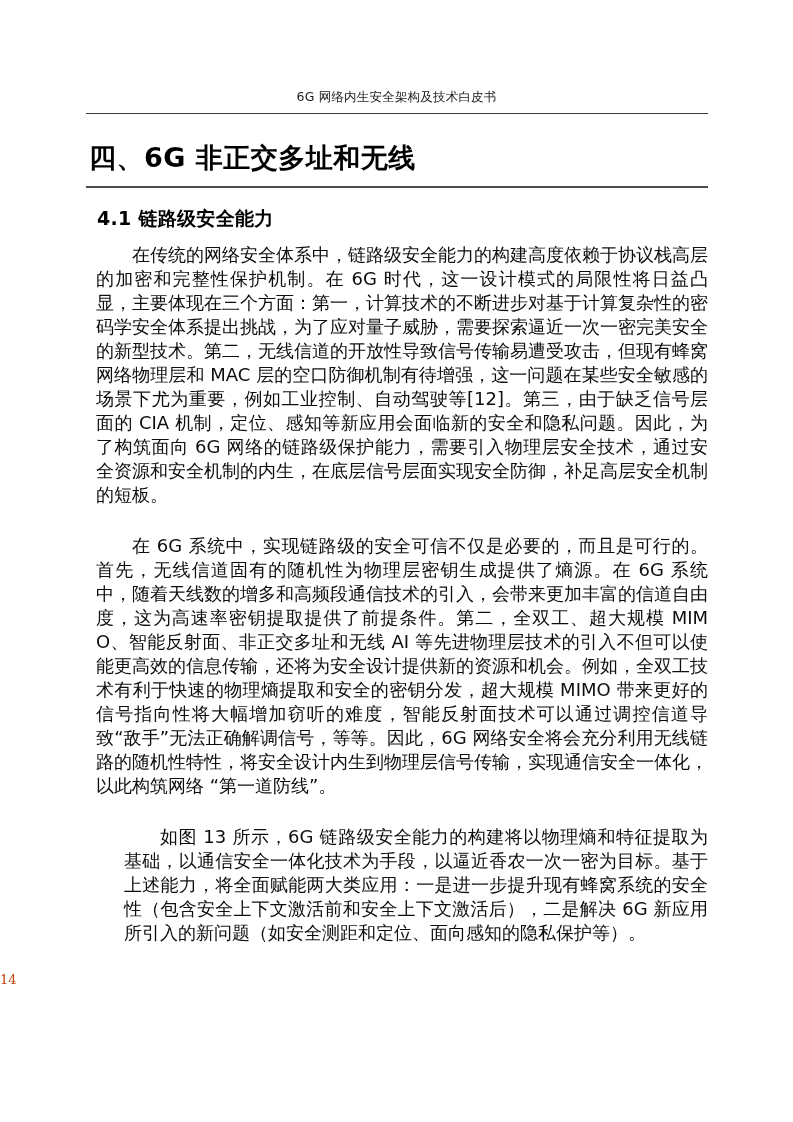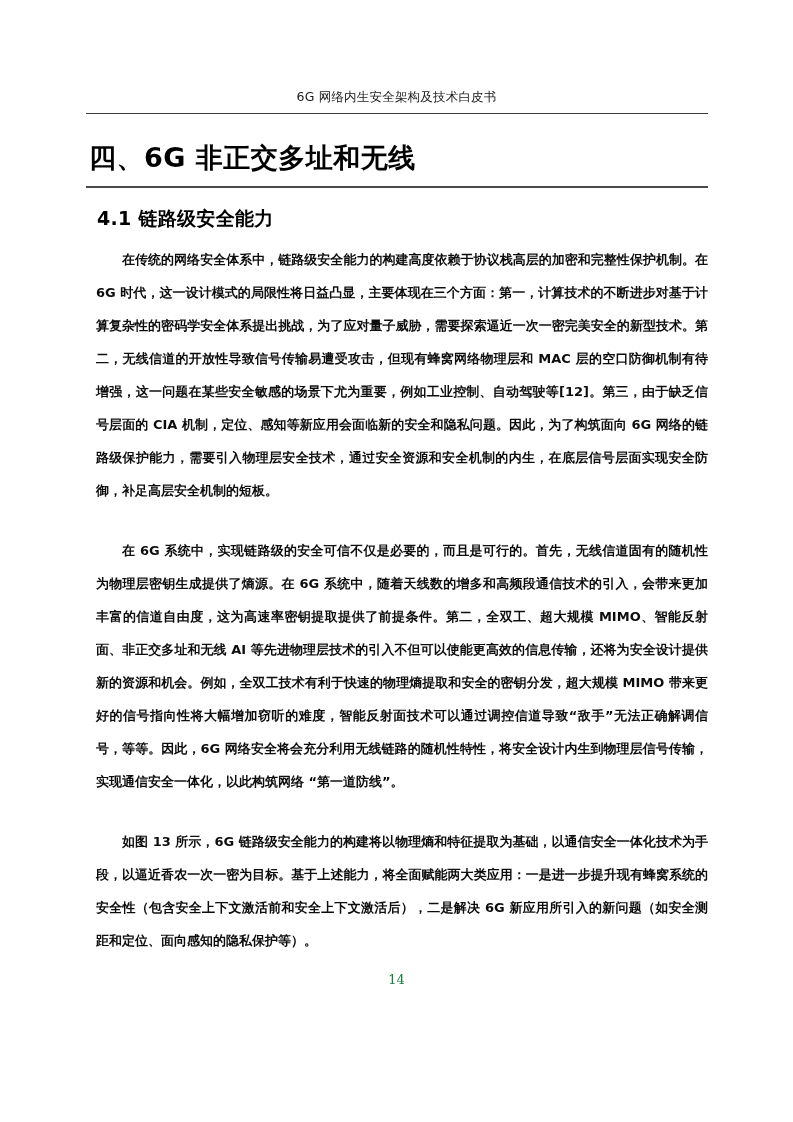--- a/index.html
+++ b/index.html
@@ -82,45 +82,44 @@
   }
 
   
   .body-block {
     position: absolute;
     left: 96px;
     top: 243px;
     width: 612px;
   }
   .para {
-    font-size: 13px;
-    line-height: 33px;
+    font-size: 18px;
+    line-height: 24px;
     text-align: justify;
     text-align-last: left;
     text-justify: inter-ideograph;
     color: #0d0d0d;
     margin: 0 0 27px 0;
     text-indent: 2em;
     word-break: break-all;
-    font-weight: bold;
   }
   .para:last-child {
     margin-bottom: 0;
+    margin-left: 28px;
   }
 
   
   .page-number {
     position: absolute;
     left: 0;
     top: 972px;
     width: 793px;
-    text-align: center;
     font-family: "DejaVu Serif", "Liberation Serif", serif;
     font-size: 13px;
-    color: #15803d;
+    color: #c2410c;
   }
 </style>
 </head>
 <body>
 
 <div class="page">
 
   <div class="header-zone">
     <div class="header-text">6G 网络内生安全架构及技术白皮书</div>
     <div class="header-rule"></div>

